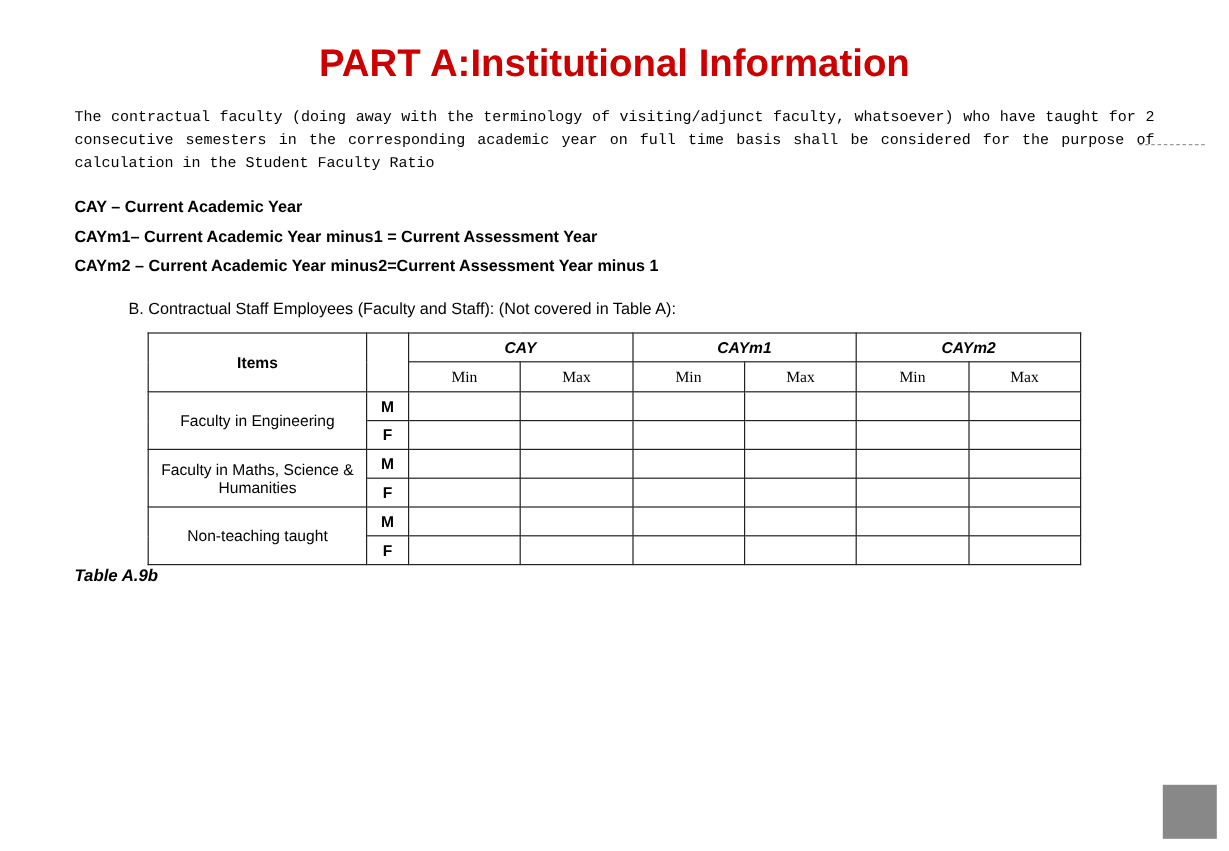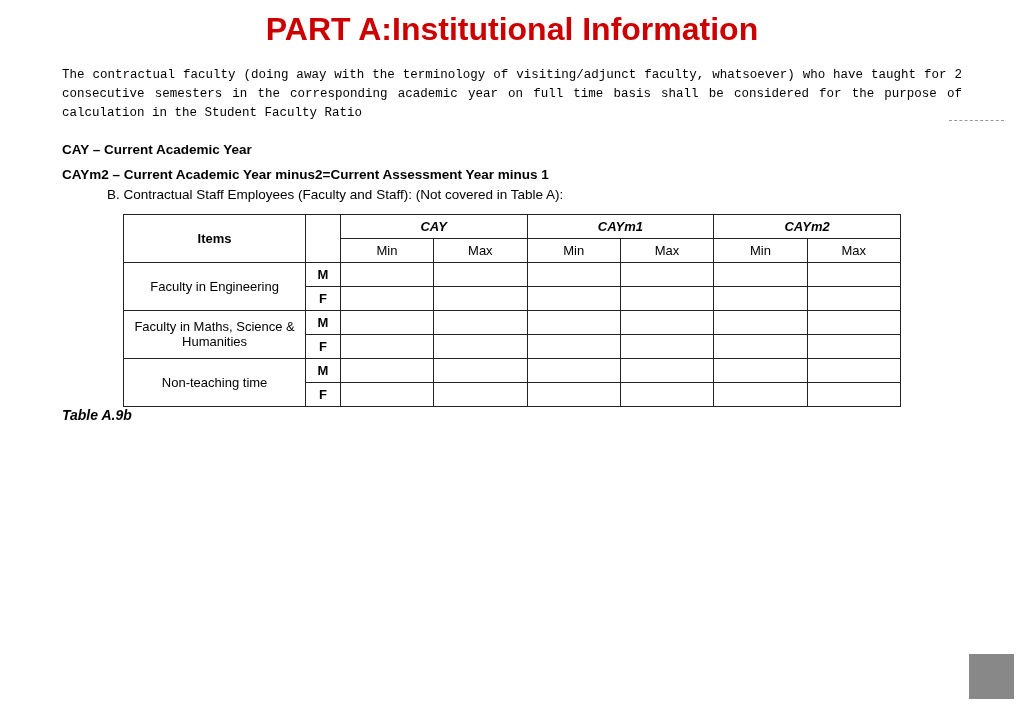--- a/index.html
+++ b/index.html
@@ -7,21 +7,21 @@
       width: 1024px;
       height: 709px;
       background: #fff;
       font-family: 'Times New Roman', Times, serif;
       overflow: hidden;
       position: relative;
     }
     .page {
       width: 960px;
       margin: 0 auto;
-      padding: 11px 30px;
+      padding: 34px 30px;
     }
     .title {
       text-align: center;
       color: #cc0000;
       font-size: 32px;
       font-weight: bold;
       font-family: Arial, sans-serif;
       margin-bottom: 18px;
     }
     .description {
@@ -30,21 +30,21 @@
       line-height: 1.5;
       margin-bottom: 16px;
       font-family: 'Courier New', monospace;
       font-size: 12.5px;
       margin-top: 17px;
     }
     .legend {
       font-size: 13.5px;
       font-weight: bold;
       line-height: 1.8;
-      margin-bottom: 0;
+      margin-bottom: 16px;
       font-family: Arial, sans-serif;
     }
     .section-label {
       font-size: 13.5px;
       font-weight: bold;
       margin-bottom: 12px;
       font-family: Arial, sans-serif;
       margin-left: 45px;
     }
     .section-label span {
@@ -69,20 +69,21 @@
       width: 185px;
     }
     .mf-cell {
       font-weight: bold;
       width: 35px;
       text-align: center;
       vertical-align: middle;
     }
     .data-cell {
       width: 95px;
+      font-family: Liberation Serif, serif;
     }
     .group-header {
       font-weight: bold;
       font-style: italic;
     }
     .row-label {
       text-align: center;
       vertical-align: middle;
       font-weight: normal;
     }
@@ -112,20 +113,21 @@
 </head>
 <body>
 
 <div class="page">
   <div class="title">PART A:Institutional Information</div>
 
   <p class="description">The contractual faculty (doing away with the terminology of visiting/adjunct faculty, whatsoever) who have taught for 2 consecutive semesters in the corresponding academic year on full time basis shall be considered for the purpose of calculation in the Student Faculty Ratio</p>
 
   <div class="legend">
     <div>CAY – Current Academic Year</div>
+    <div>CAYm1– Current Academic Year minus1 = Current Assessment Year</div>
     <div>CAYm2 – Current Academic Year minus2=Current Assessment Year minus 1</div>
   </div>
 
   <div class="section-label">
     <span>B. Contractual Staff Employees (Faculty and Staff):</span>
     <span>(Not covered in Table A):</span>
   </div>
 
   <table>
     <thead>
@@ -183,21 +185,21 @@
         <td class="mf-cell">F</td>
         <td class="data-cell"></td>
         <td class="data-cell"></td>
         <td class="data-cell"></td>
         <td class="data-cell"></td>
         <td class="data-cell"></td>
         <td class="data-cell"></td>
       </tr>
 
       <tr>
-        <td rowspan="2" class="row-label">Non-teaching time</td>
+        <td rowspan="2" class="row-label">Non-teaching taught</td>
         <td class="mf-cell">M</td>
         <td class="data-cell"></td>
         <td class="data-cell"></td>
         <td class="data-cell"></td>
         <td class="data-cell"></td>
         <td class="data-cell"></td>
         <td class="data-cell"></td>
       </tr>
 
       <tr>

